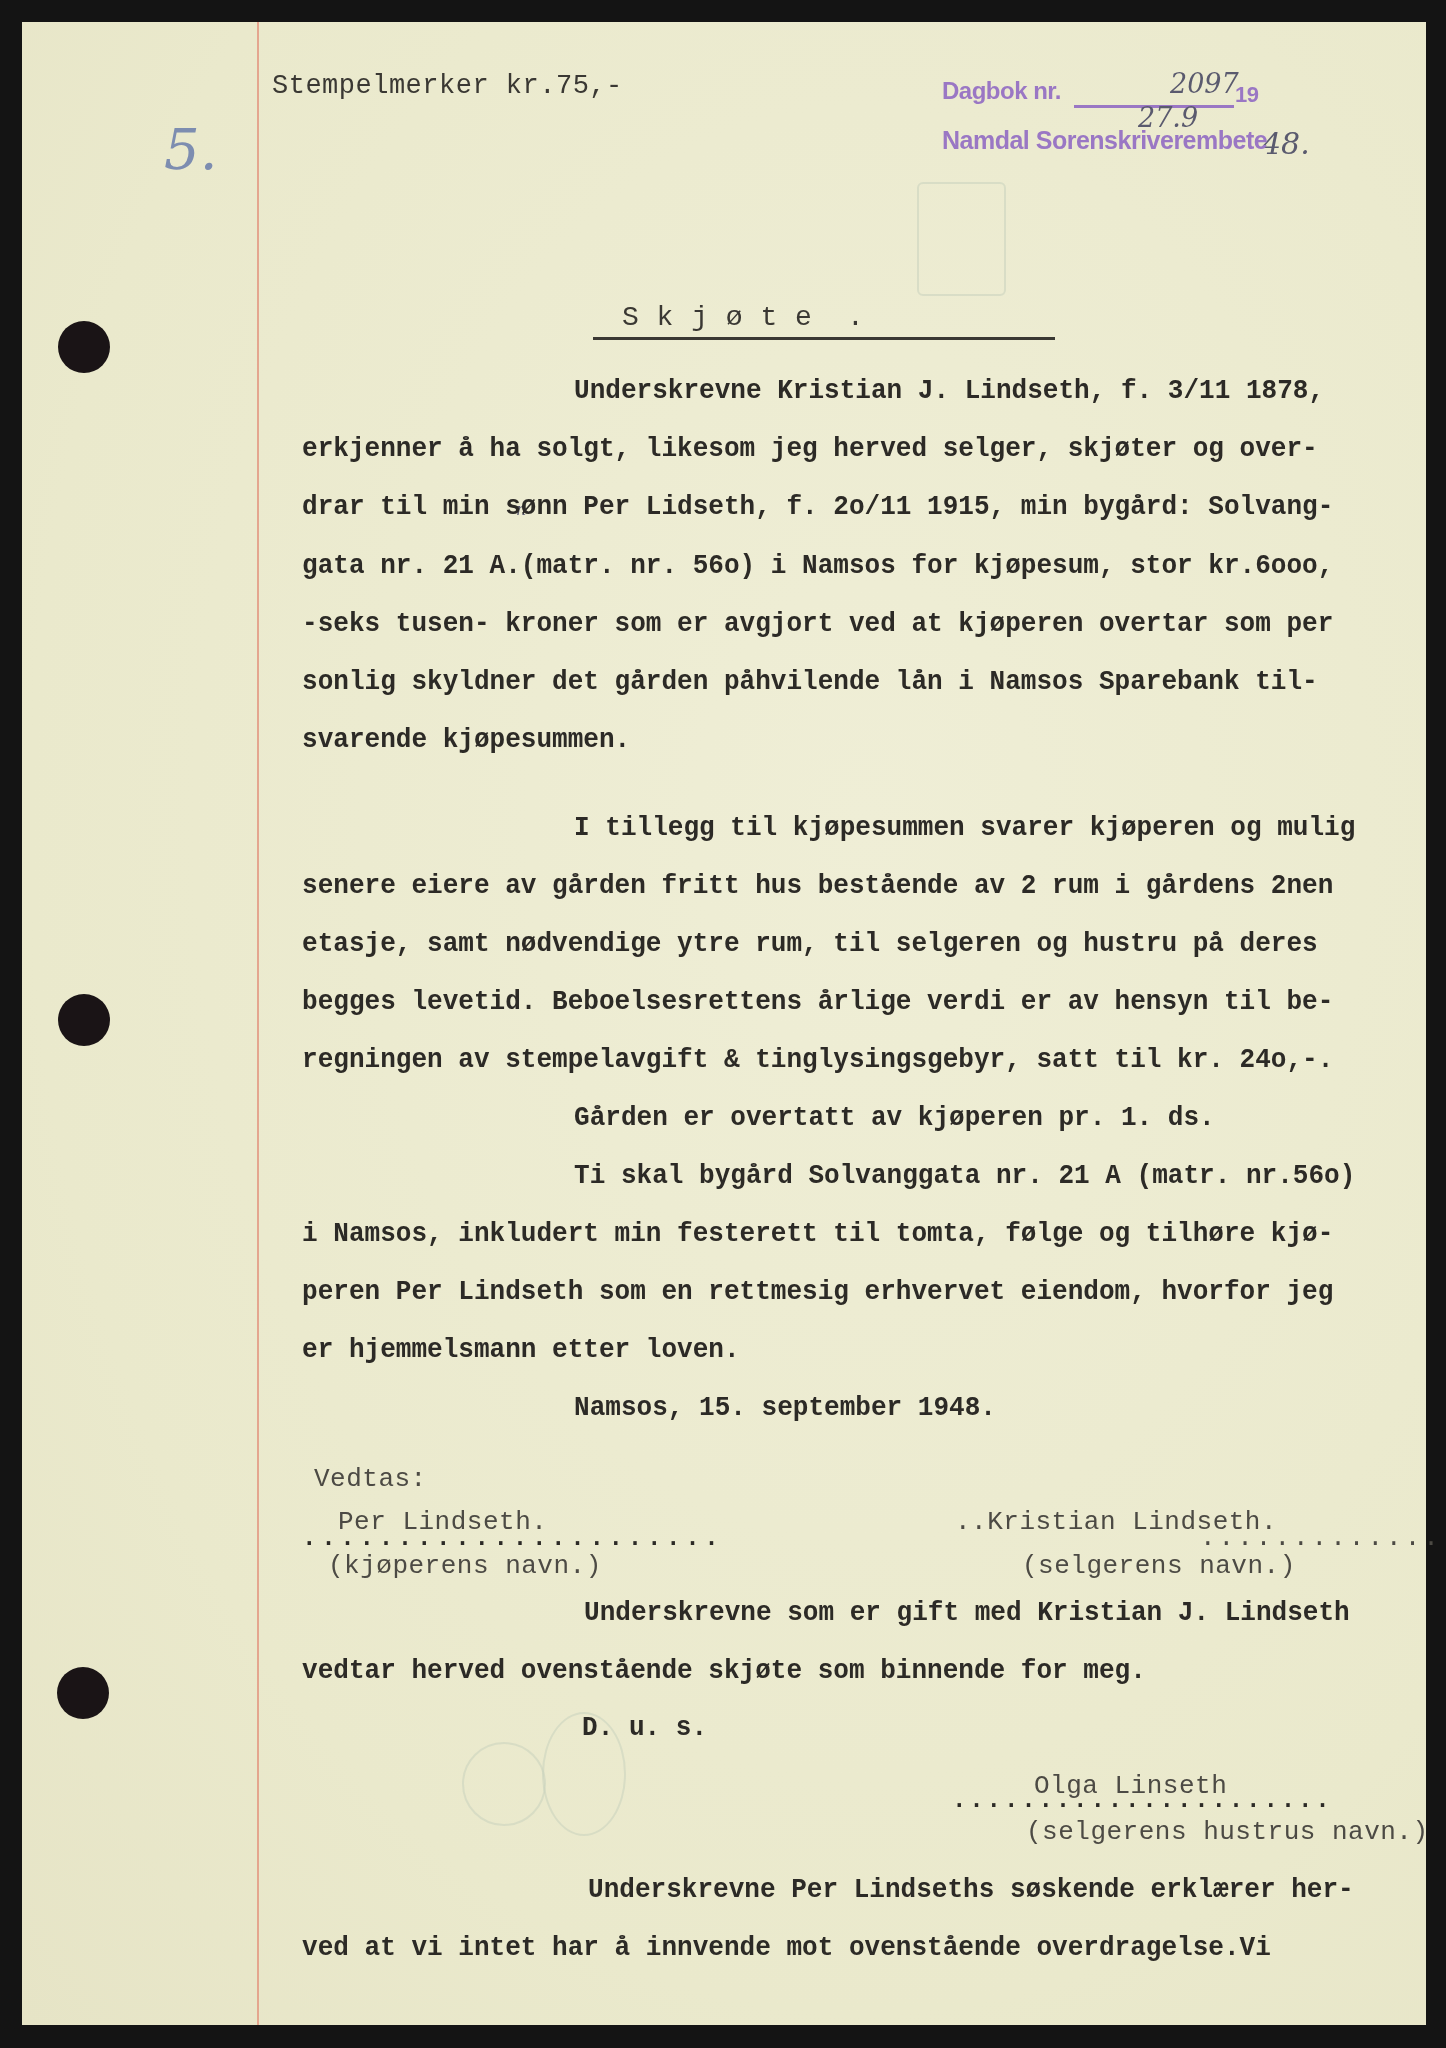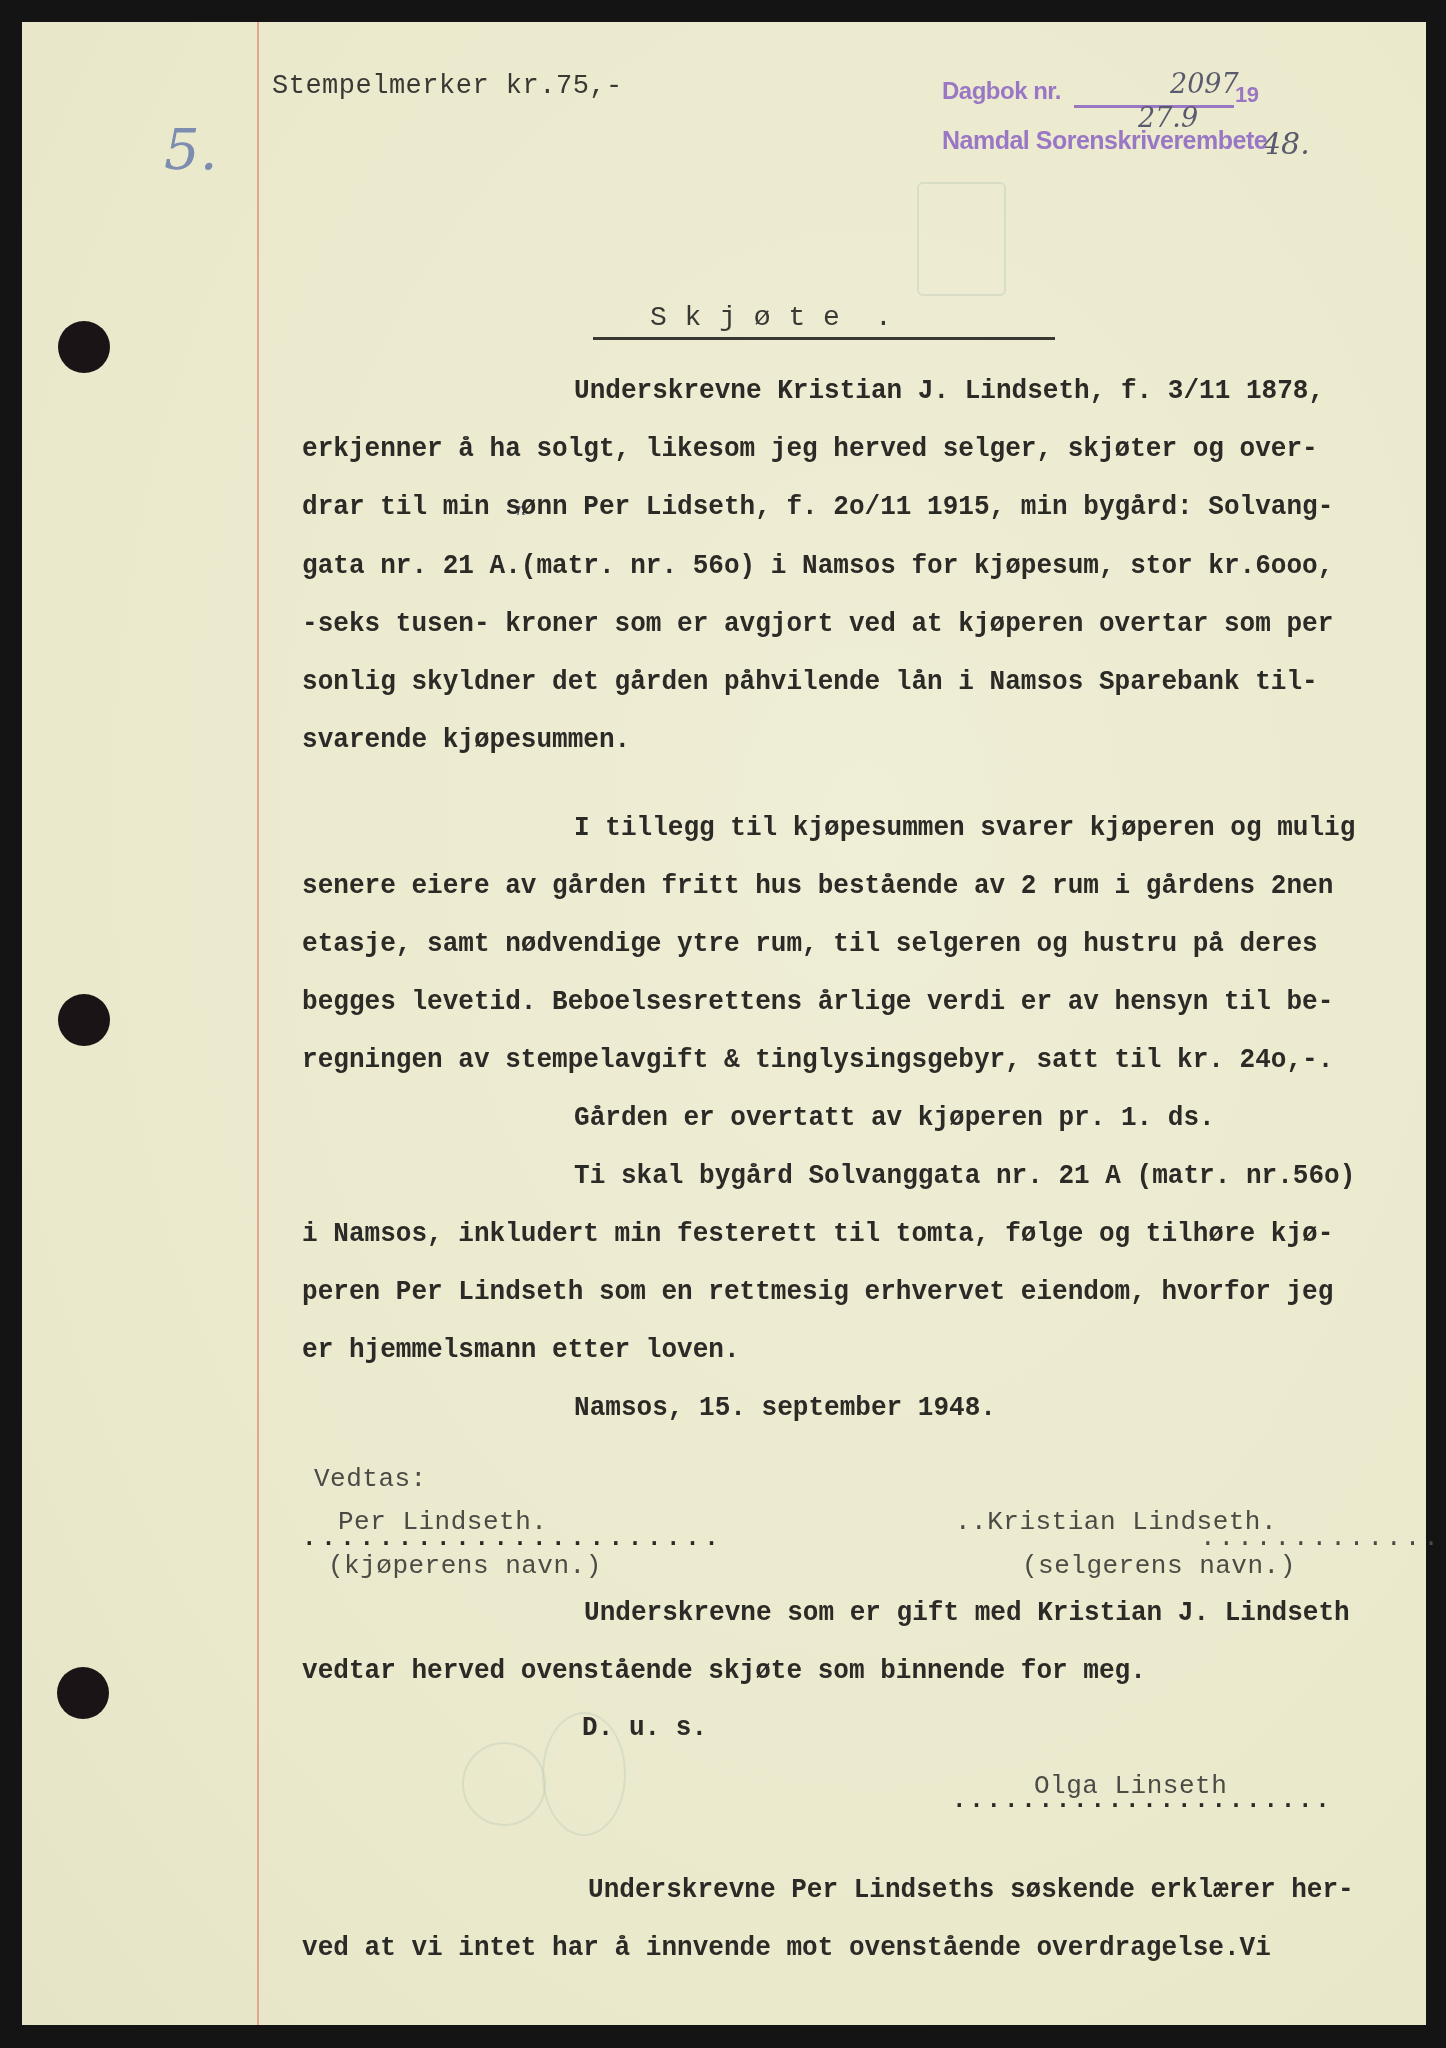--- a/index.html
+++ b/index.html
@@ -75,21 +75,21 @@
   <div>
     <div class="stamp" style="left:920px; top:55px; font-size:24px;">Dagbok nr.</div>
     <div class="stamp-line" style="left:1052px; top:83px; width:160px;"></div>
     <div class="hand" style="left:1148px; top:46px;">2097</div>
     <div class="stamp" style="left:1213px; top:60px; font-size:22px;">19</div>
     <div class="hand" style="left:1240px; top:56px; font-size:30px;margin-top:48px;">48.</div>
     <div class="hand" style="left:1116px; top:80px;">27.9</div>
     <div class="stamp" style="left:920px; top:104px;">Namdal Sorenskriverembete</div>
   </div>
 
-  <div class="t" style="left:628px; top:280px; font-size:28px;">S k j ø t e  .</div>
+  <div class="t" style="left:600px; top:280px; font-size:28px;">S k j ø t e  .</div>
   <div class="underline" style="left:571px; top:315px; width:462px;"></div>
 
   <div class="t b" style="left:552px; top:353px;">Underskrevne Kristian J. Lindseth, f. 3/11 1878,</div>
   <div class="t b" style="left:280px; top:411px;">erkjenner å ha solgt, likesom jeg herved selger, skjøter og over-</div>
   <div class="hand" style="left:494px; top:478px; font-size:16px;">n</div>
   <div class="t b" style="left:280px; top:469px;">drar til min sønn Per Lidseth, f. 2o/11 1915, min bygård: Solvang-</div>
   <div class="t b" style="left:280px; top:528px;">gata nr. 21 A.(matr. nr. 56o) i Namsos for kjøpesum, stor kr.6ooo,</div>
   <div class="t b" style="left:280px; top:586px;">-seks tusen- kroner som er avgjort ved at kjøperen overtar som per</div>
   <div class="t b" style="left:280px; top:644px;">sonlig skyldner det gården påhvilende lån i Namsos Sparebank til-</div>
   <div class="t b" style="left:280px; top:702px;">svarende kjøpesummen.</div>
@@ -118,16 +118,17 @@
   <div class="t light" style="left:1178px; top:1500px; font-size:26px; letter-spacing:3px;">.....................</div>
   <div class="t light" style="left:1000px; top:1528px; font-size:26px;">(selgerens navn.)</div>
 
   <div class="t b" style="left:562px; top:1575px;">Underskrevne som er gift med Kristian J. Lindseth</div>
   <div class="t b" style="left:280px; top:1633px;">vedtar herved ovenstående skjøte som binnende for meg.</div>
 
   <div class="t b" style="left:560px; top:1690px;">D. u. s.</div>
 
   <div class="t light" style="left:1012px; top:1748px; font-size:26px;">Olga Linseth</div>
   <div class="t b" style="left:930px; top:1762px; font-size:26px; letter-spacing:3px;">......................</div>
+  <div class="t light" style="left:1004px; top:1794px; font-size:26px;">(selgerens hustrus navn.)</div>
 
   <div class="t b" style="left:566px; top:1852px;">Underskrevne Per Lindseths søskende erklærer her-</div>
   <div class="t b" style="left:280px; top:1910px;">ved at vi intet har å innvende mot ovenstående overdragelse.Vi</div>
 </div>
 
 </body></html>

